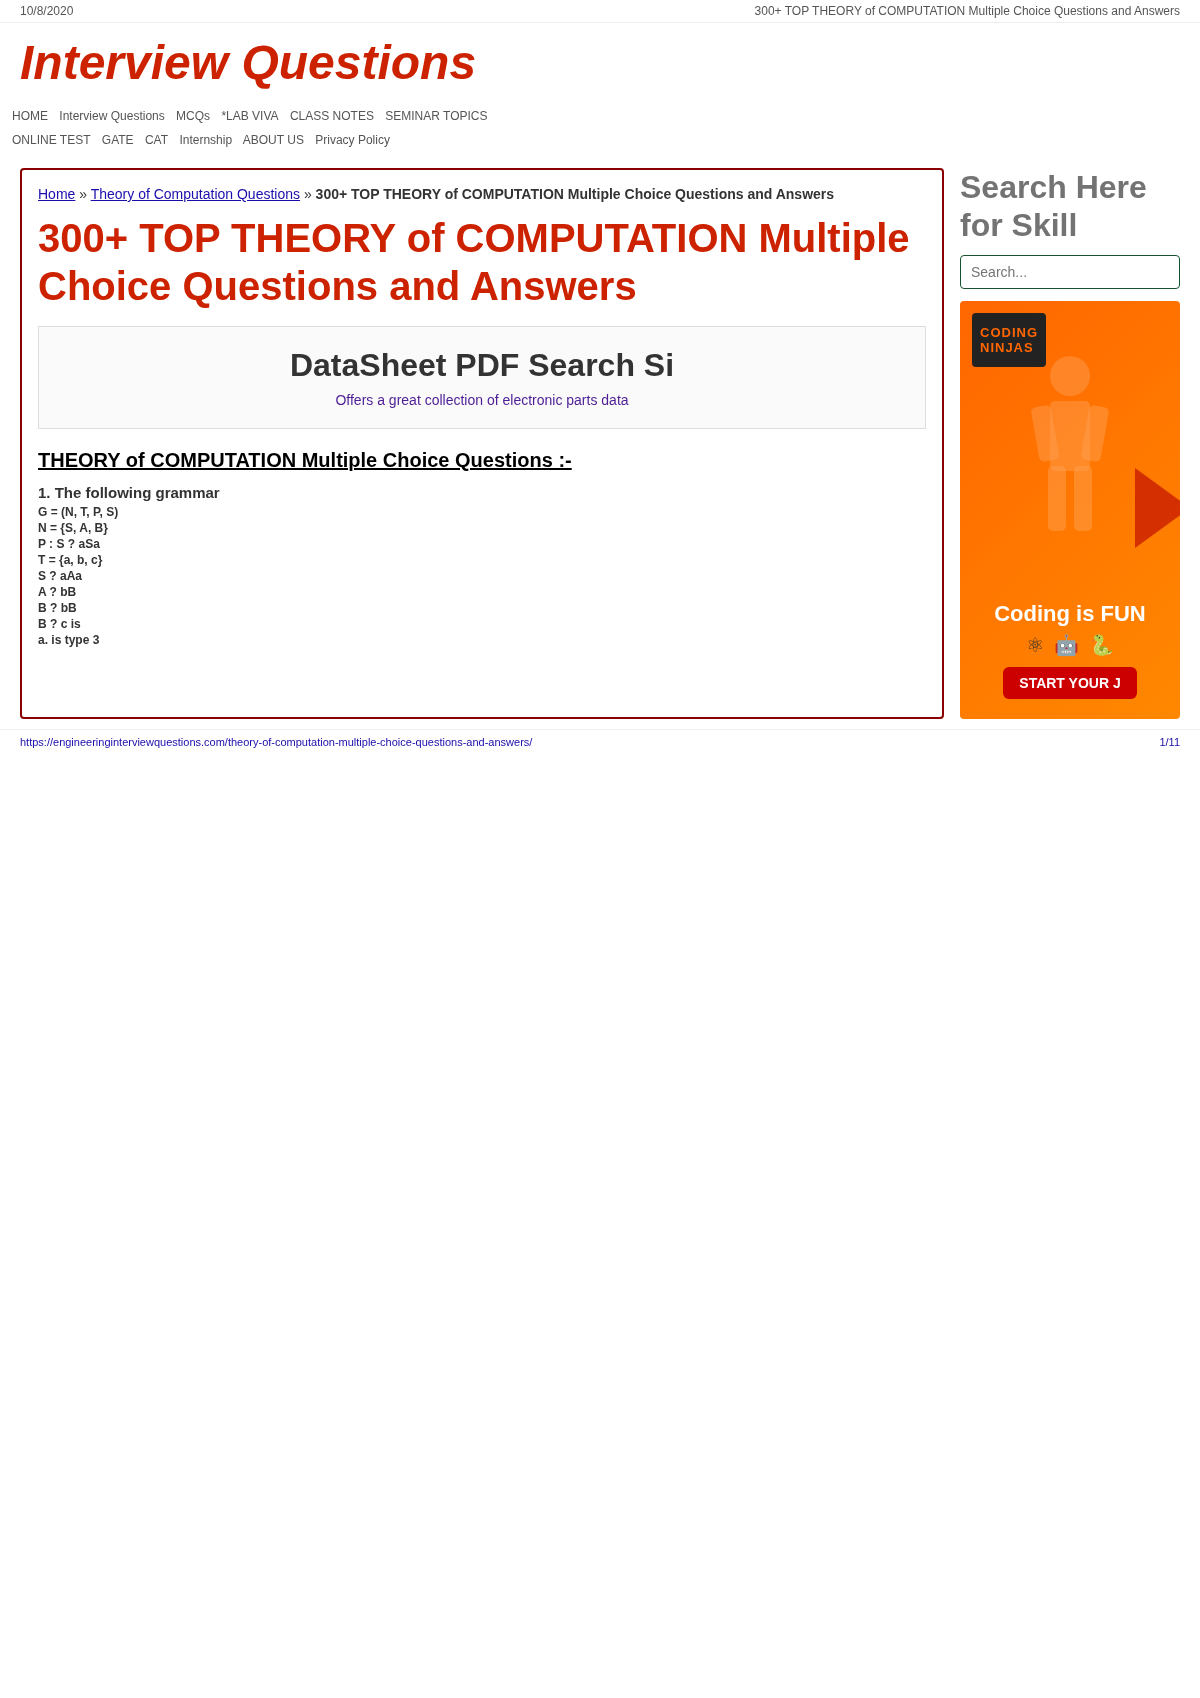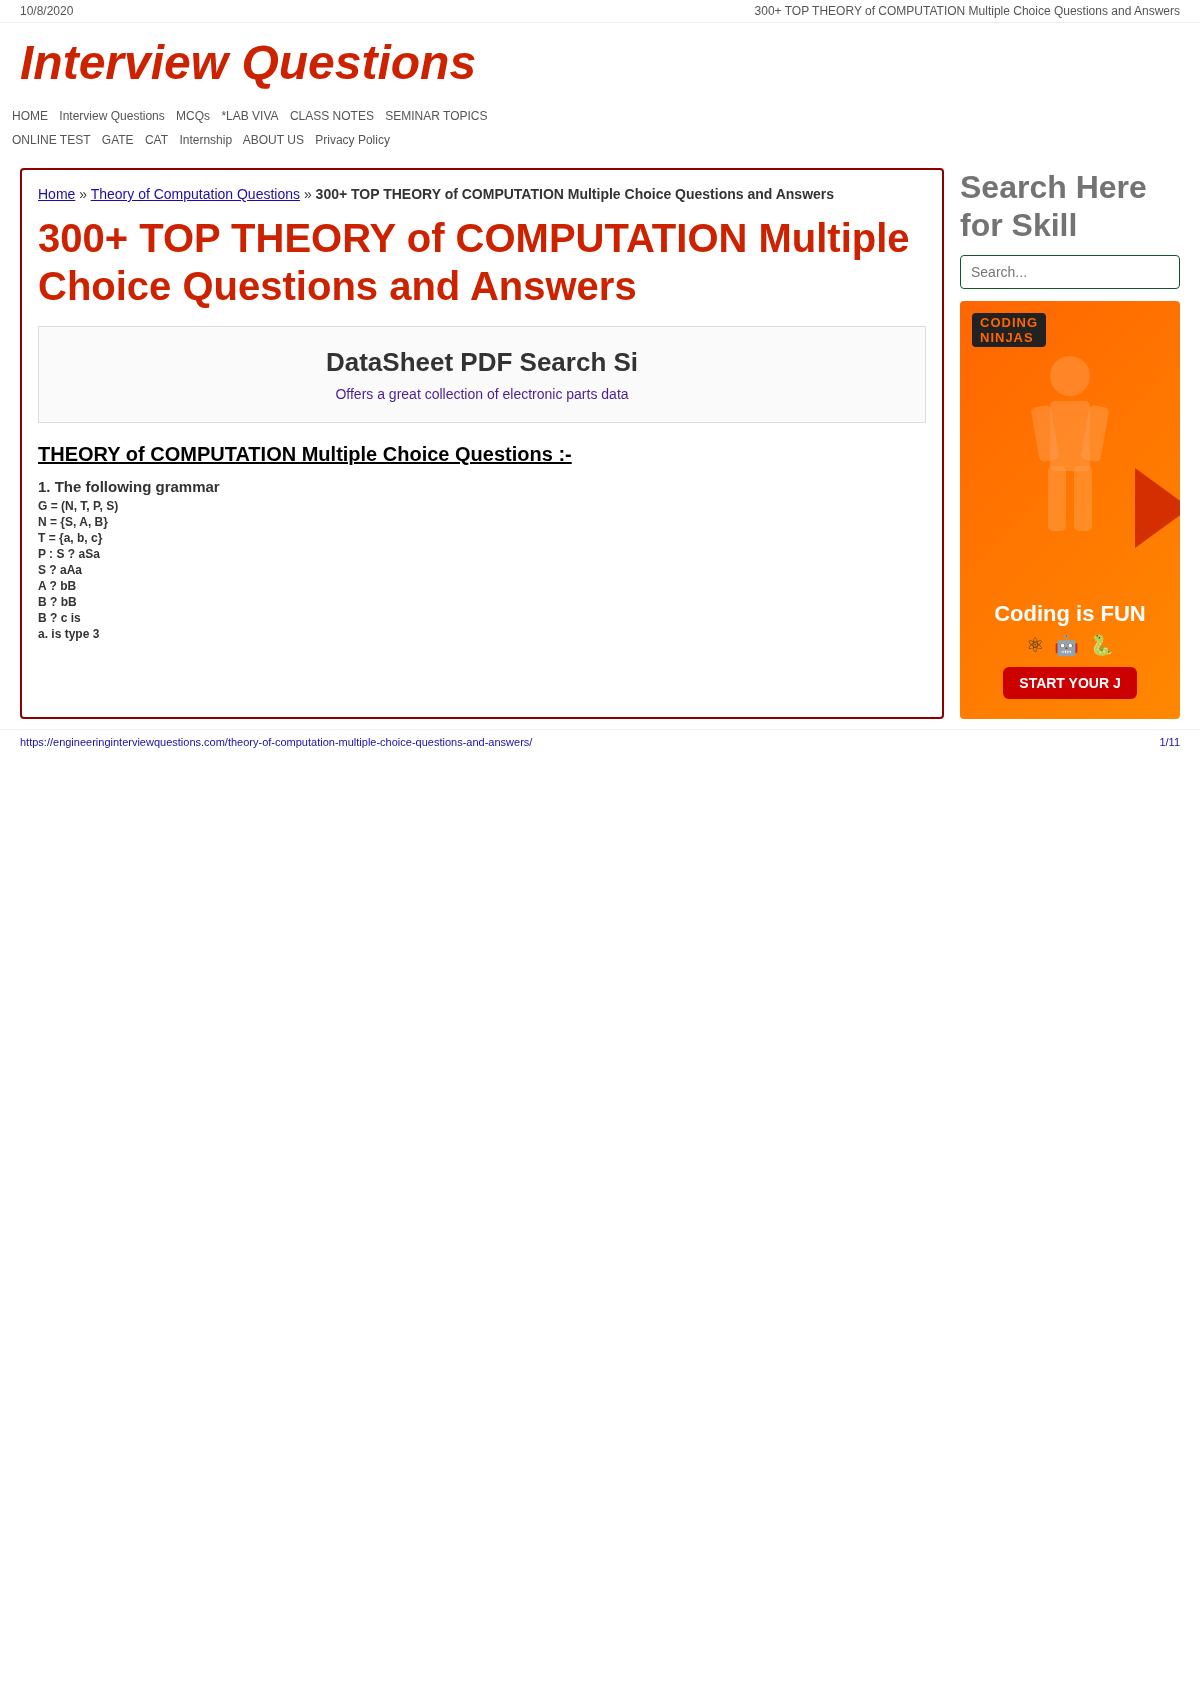--- a/index.html
+++ b/index.html
@@ -84,21 +84,21 @@
 
     
     #ad-box {
       border: 1px solid #ddd;
       padding: 20px;
       margin-bottom: 20px;
       text-align: center;
       background: #fafafa;
     }
     #ad-box .ad-title {
-      font-size: 26px;
+      font-size: 32px;
       font-weight: bold;
       color: #333;
       margin-bottom: 8px;
     }
     #ad-box .ad-desc {
       font-size: 14px;
       color: #4c1d95;
     }
     #ad-box .ad-domain {
       font-size: 13px;
@@ -165,21 +165,21 @@
       padding-bottom: 20px;
     }
     #coding-ad .ninja-logo {
       position: absolute;
       top: 12px;
       left: 12px;
       background: #222;
       color: #ff6600;
       font-size: 13px;
       font-weight: bold;
-      padding: 2px 8px;
+      padding: 12px 8px;
       border-radius: 4px;
       letter-spacing: 1px;
     }
     #coding-ad .ninja-figure {
       width: 100%;
       height: 300px;
       display: flex;
       align-items: center;
       justify-content: center;
     }
@@ -269,22 +269,22 @@
     <div id="ad-box">
       <div class="ad-title">DataSheet PDF Search Si</div>
       <div class="ad-desc">Offers a great collection of electronic parts data</div>
     </div>
 
     <div id="questions-section">
       <h2>THEORY of COMPUTATION Multiple Choice Questions :-</h2>
       <p>1. The following grammar</p>
       <span class="grammar-line">G = (N, T, P, S)</span>
       <span class="grammar-line">N = {S, A, B}</span>
+      <span class="grammar-line">P : S ? aSa</span>
       <span class="grammar-line">T = {a, b, c}</span>
-      <span class="grammar-line">P : S ? aSa</span>
       <span class="grammar-line">S ? aAa</span>
       <span class="grammar-line">A ? bB</span>
       <span class="grammar-line">B ? bB</span>
       <span class="grammar-line">B ? c is</span>
       <span class="grammar-line">a. is type 3</span>
     </div>
 
   </div>
 
   <div id="sidebar">

